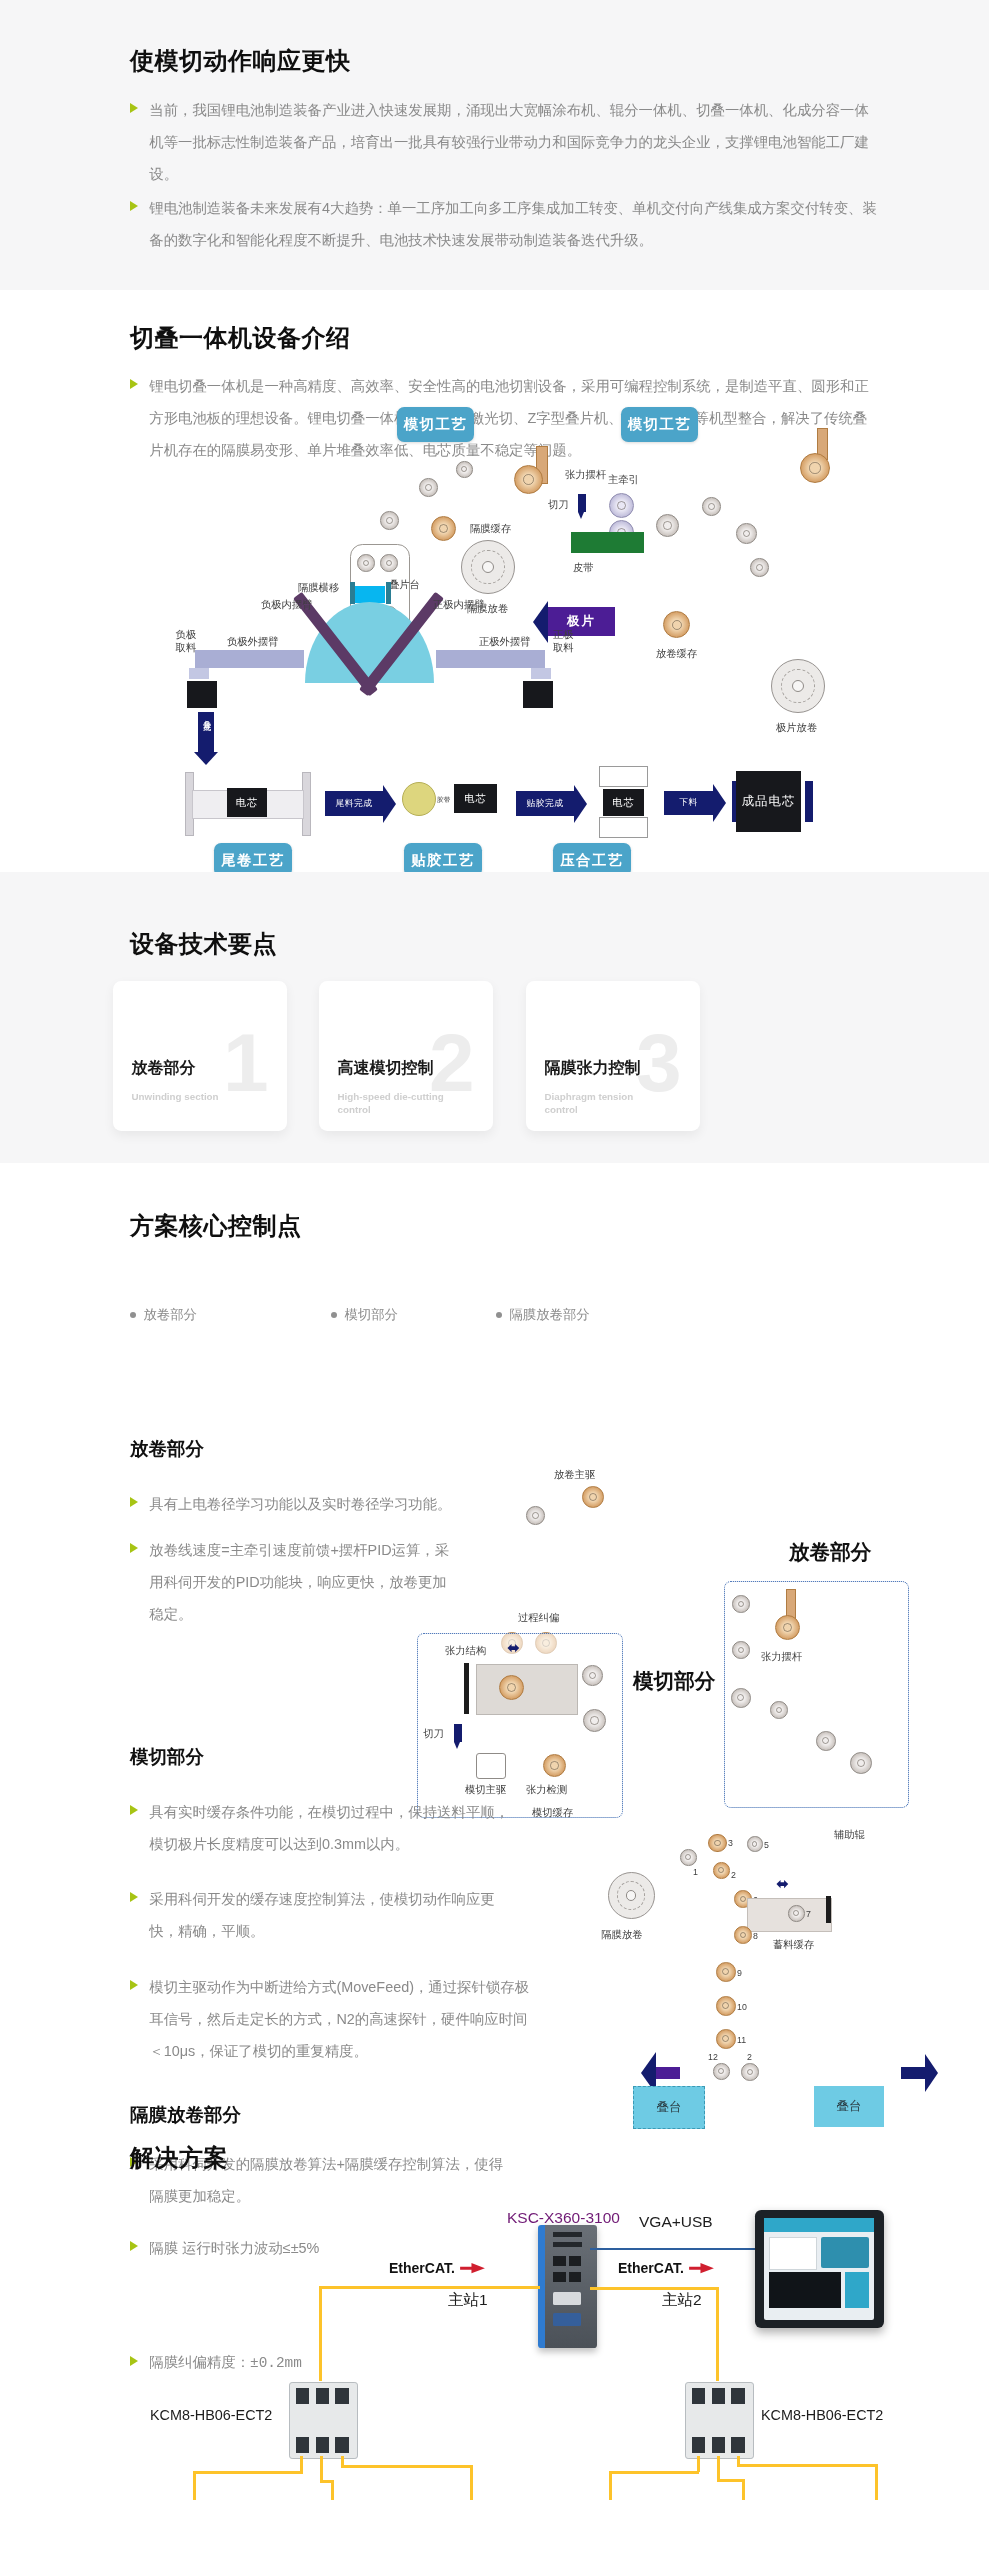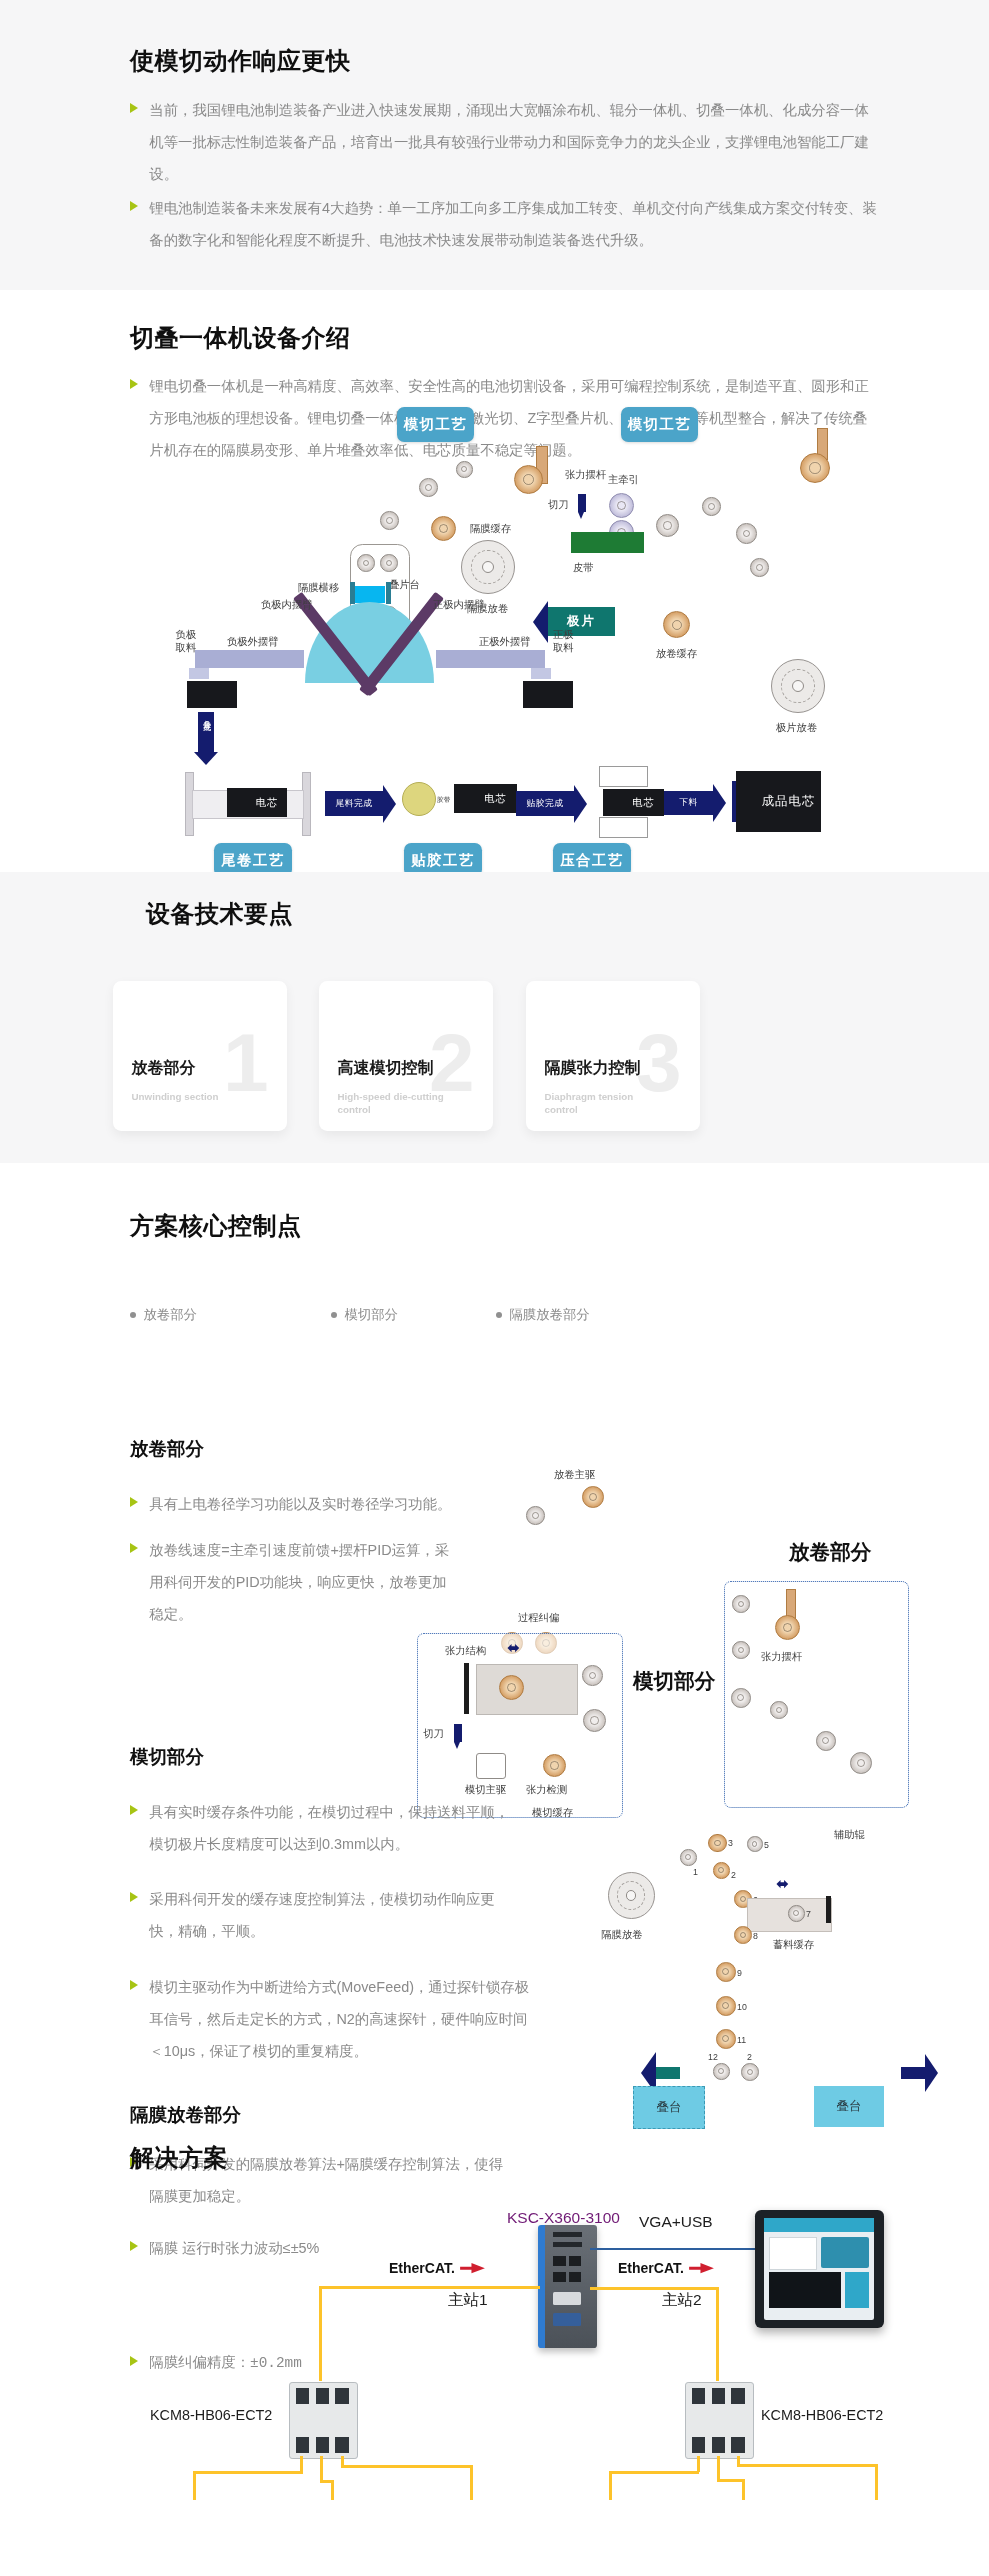--- a/index.html
+++ b/index.html
@@ -21,23 +21,23 @@
   .rl:after{content:"";position:absolute;inset:30%;border:0.5px solid rgba(60,50,40,.45);border-radius:50%;}
   .rl.tan{background:radial-gradient(circle,#f0d4ae 30%,#d29a5f 75%);border-color:#b07c42;}
   .rl.lav{background:radial-gradient(circle,#e9e7f4 30%,#bcb9d8 75%);border-color:#8f8cb0;}
   .spool{position:absolute;border-radius:50%;background:#eceae8;border:1px solid #979390;box-sizing:border-box;}
   .spool:before{content:"";position:absolute;inset:18%;border:1.5px dashed #a5a19d;border-radius:50%;}
   .spool:after{content:"";position:absolute;inset:38%;border:1px solid #8f8b87;border-radius:50%;background:#f7f6f5;}
   .btnb{position:absolute;background:#4ba4c9;color:#fff;font-size:14.4px;font-weight:700;display:flex;align-items:center;justify-content:center;border-radius:7.2px;letter-spacing:1.5px;box-shadow:0 1px 3.1px rgba(0,0,0,.15);}
   .dash{position:absolute;border:1.5px dotted #2a5caa;border-radius:7.2px;background:rgba(255,255,255,.6);box-sizing:border-box;}
   .arrR{position:absolute;background:#141c6e;color:#fff;display:flex;align-items:center;justify-content:center;font-size:8.8px;letter-spacing:0.5px;}
   .arrR:after{content:"";position:absolute;left:100%;top:50%;transform:translateY(-50%);border-left:13.4px solid #141c6e;border-top:19.6px solid transparent;border-bottom:19.6px solid transparent;}
-  .arrL{position:absolute;background:#0f766e;color:#fff;display:flex;align-items:center;justify-content:center;font-size:12.4px;font-weight:700;letter-spacing:2.1px;}
+  .arrL{position:absolute;background:#4c1d95;color:#fff;display:flex;align-items:center;justify-content:center;font-size:12.4px;font-weight:700;letter-spacing:2.1px;}
   .arrL:before{content:"";position:absolute;right:100%;top:50%;transform:translateY(-50%);border-right:15.5px solid #141c6e;border-top:21.6px solid transparent;border-bottom:21.6px solid transparent;}
-  .blk{position:absolute;background:#17181c;color:#fff;display:flex;align-items:center;justify-content:center;font-size:10.3px;letter-spacing:1px;padding-left:20px;}
+  .blk{position:absolute;background:#17181c;color:#fff;display:flex;align-items:center;justify-content:center;font-size:10.3px;letter-spacing:1px;}
   .cable{position:absolute;background:#fdc32a;}
   .bline{position:absolute;background:#2d5f9e;}
   .dome{position:absolute;background:#79cfe2;border-radius:50% 50% 0 0/100% 100% 0 0;}
   .varm{position:absolute;width:11.3px;height:124px;background:#5c3a66;border-radius:2.1px;}
   .lavarm{position:absolute;background:#a9aed4;}
   .vtext{position:absolute;writing-mode:vertical-rl;font-size:7.7px;color:#fff;letter-spacing:1px;}
   .downarr{position:absolute;background:#141c6e;}
   .downarr:after{content:"";position:absolute;top:100%;left:50%;transform:translateX(-50%);border-top:13.4px solid #141c6e;border-left:12.4px solid transparent;border-right:12.4px solid transparent;}
   .card3{position:absolute;background:#fff;border-radius:8.2px;box-shadow:0 4.1px 10.3px rgba(0,0,0,.06);}
   .card3 .t{position:absolute;left:18.5px;top:77px;font-size:16px;font-weight:800;color:#1a1a1a;}
@@ -158,21 +158,21 @@
     <div class="abs" style="left:650px;top:384px;width:8.2px;height:41px;background:#141c6e;"></div>
     <div class="blk" style="left:581px;top:374px;width:65px;height:61px;font-size:12.4px;">成品电芯</div>
 
     <div class="btnb" style="left:59px;top:446px;width:78px;height:34px;">尾卷工艺</div>
     <div class="btnb" style="left:249px;top:446px;width:78px;height:34px;">贴胶工艺</div>
     <div class="btnb" style="left:398px;top:446px;width:78px;height:34px;">压合工艺</div>
   </div>
 </div>
 
 <div class="sec" style="top:872px;height:292px;background:#f6f6f7;">
-  <div class="h1" style="left:130px;top:26px;margin-left:16px;">设备技术要点</div>
+  <div class="h1" style="left:130px;top:56px;">设备技术要点</div>
   <div class="card3" style="left:113px;top:109px;width:174px;height:150px;">
     <div class="t">放卷部分</div>
     <div class="s">Unwinding section</div>
     <div class="n">1</div>
   </div>
   <div class="card3" style="left:319px;top:109px;width:174px;height:150px;">
     <div class="t">高速模切控制</div>
     <div class="s">High-speed die-cutting control</div>
     <div class="n">2</div>
   </div>

